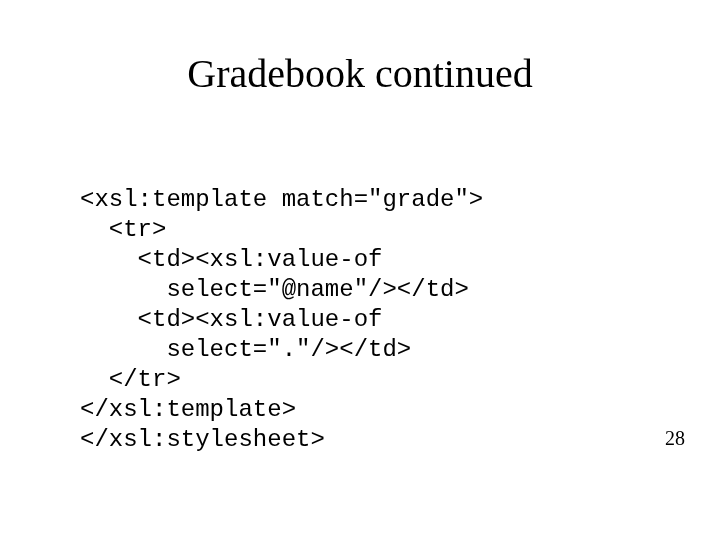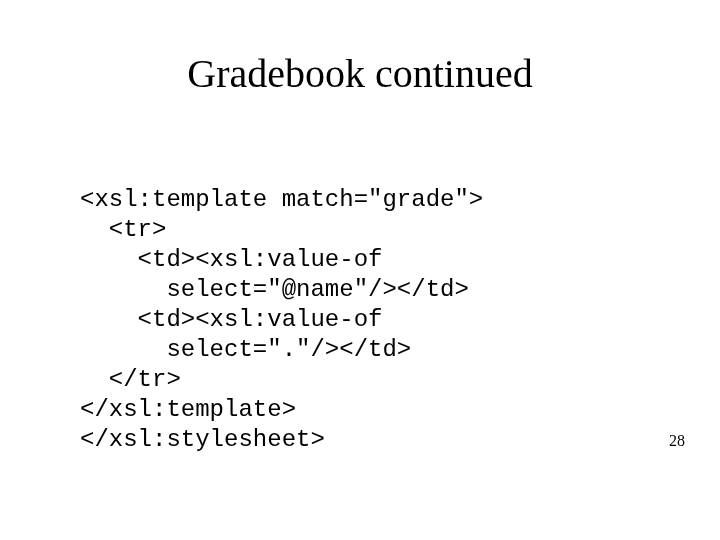--- a/index.html
+++ b/index.html
@@ -32,21 +32,21 @@
     left: 80px;
     font-family: "Courier New", Courier, monospace;
     font-size: 24px;
     line-height: 1.25;
     white-space: pre;
   }
   .pagenum {
     position: absolute;
     bottom: 20px;
     right: 35px;
-    font-size: 16px;
+    font-size: 20px;
   }
 </style>
 </head>
 <body>
 
 <div class="slide">
   <div class="title">Gradebook continued</div>
 
   <div class="code">
 <span>&lt;xsl:template match="grade"&gt;</span>

